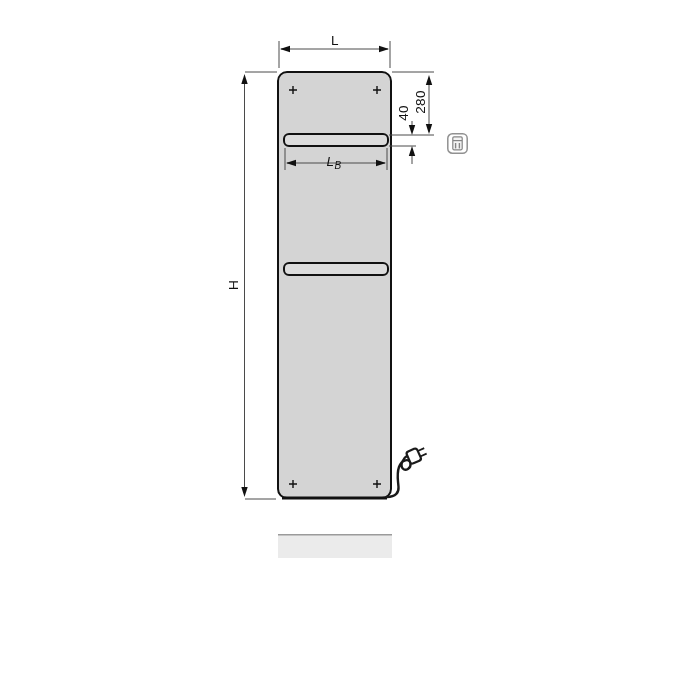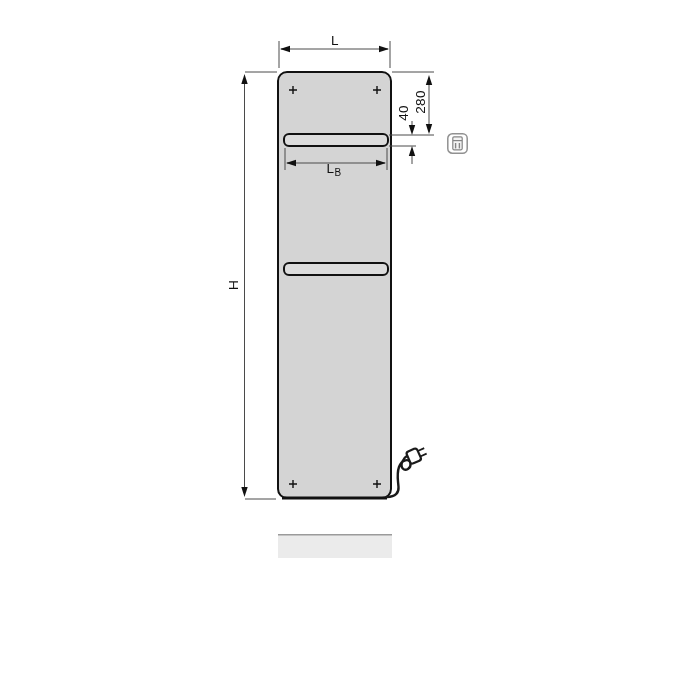--- a/index.html
+++ b/index.html
@@ -114,17 +114,17 @@
   </svg>
 
   <div class="dim-label" style="left:335px;top:41px;">L</div>
 
   <div class="dim-label rot" style="left:234px;top:285px;">H</div>
 
   <div class="dim-label rot" style="left:421px;top:102px;">280</div>
 
   <div class="dim-label rot" style="left:404px;top:113px;">40</div>
 
-  <div class="dim-label" style="left:334px;top:170px;">
+  <div class="dim-label" style="left:334px;top:163px;font-style:italic;">
     <span>L</span><sub>B</sub>
   </div>
 
 </div>
 
 </body></html>

